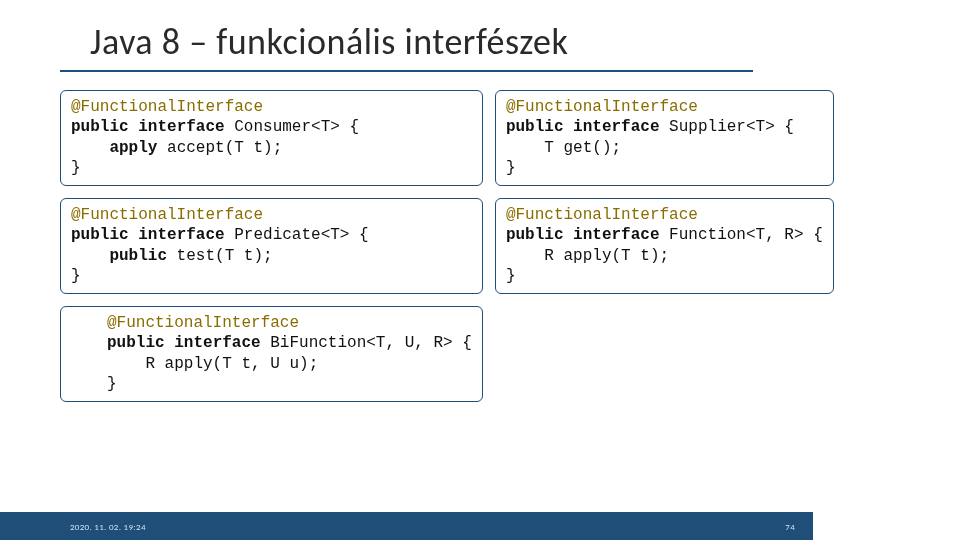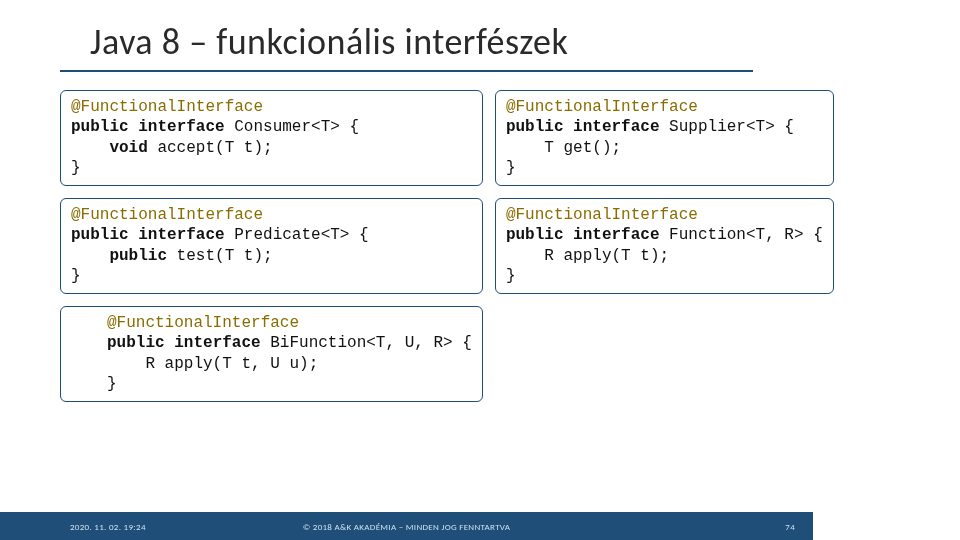--- a/index.html
+++ b/index.html
@@ -41,21 +41,21 @@
 </head>
 <body>
 
 <div class="slide">
   <h1 class="title">Java 8 – funkcionális interfészek</h1>
   <hr class="rule">
 
   <div class="grid">
     <div class="codebox"><span class="annotation">@FunctionalInterface</span>
 <span class="kw">public</span> <span class="kw">interface</span> Consumer&lt;T&gt; {
-    <span class="kw">void</span> accept(T t);
+    <span class="kw">apply</span> accept(T t);
 }</div>
     <div class="codebox"><span class="annotation">@FunctionalInterface</span>
 <span class="kw">public</span> <span class="kw">interface</span> Supplier&lt;T&gt; {
     T get();
 }</div>
     <div class="codebox"><span class="annotation">@FunctionalInterface</span>
 <span class="kw">public</span> <span class="kw">interface</span> Predicate&lt;T&gt; {
     <span class="kw">public</span> test(T t);
 }</div>
     <div class="codebox"><span class="annotation">@FunctionalInterface</span>
@@ -63,16 +63,15 @@
     R apply(T t);
 }</div>
     <div class="codebox wide"><span class="annotation">@FunctionalInterface</span>
 <span class="kw">public</span> <span class="kw">interface</span> BiFunction&lt;T, U, R&gt; {
     R apply(T t, U u);
 }</div>
   </div>
 
   <div class="footer">
     <span>2020. 11. 02. 19:24</span>
-    <span class="center">© 2018 A&amp;K AKADÉMIA – MINDEN JOG FENNTARTVA</span>
     <span class="right">74</span>
   </div>
 </div>
 
 </body></html>

